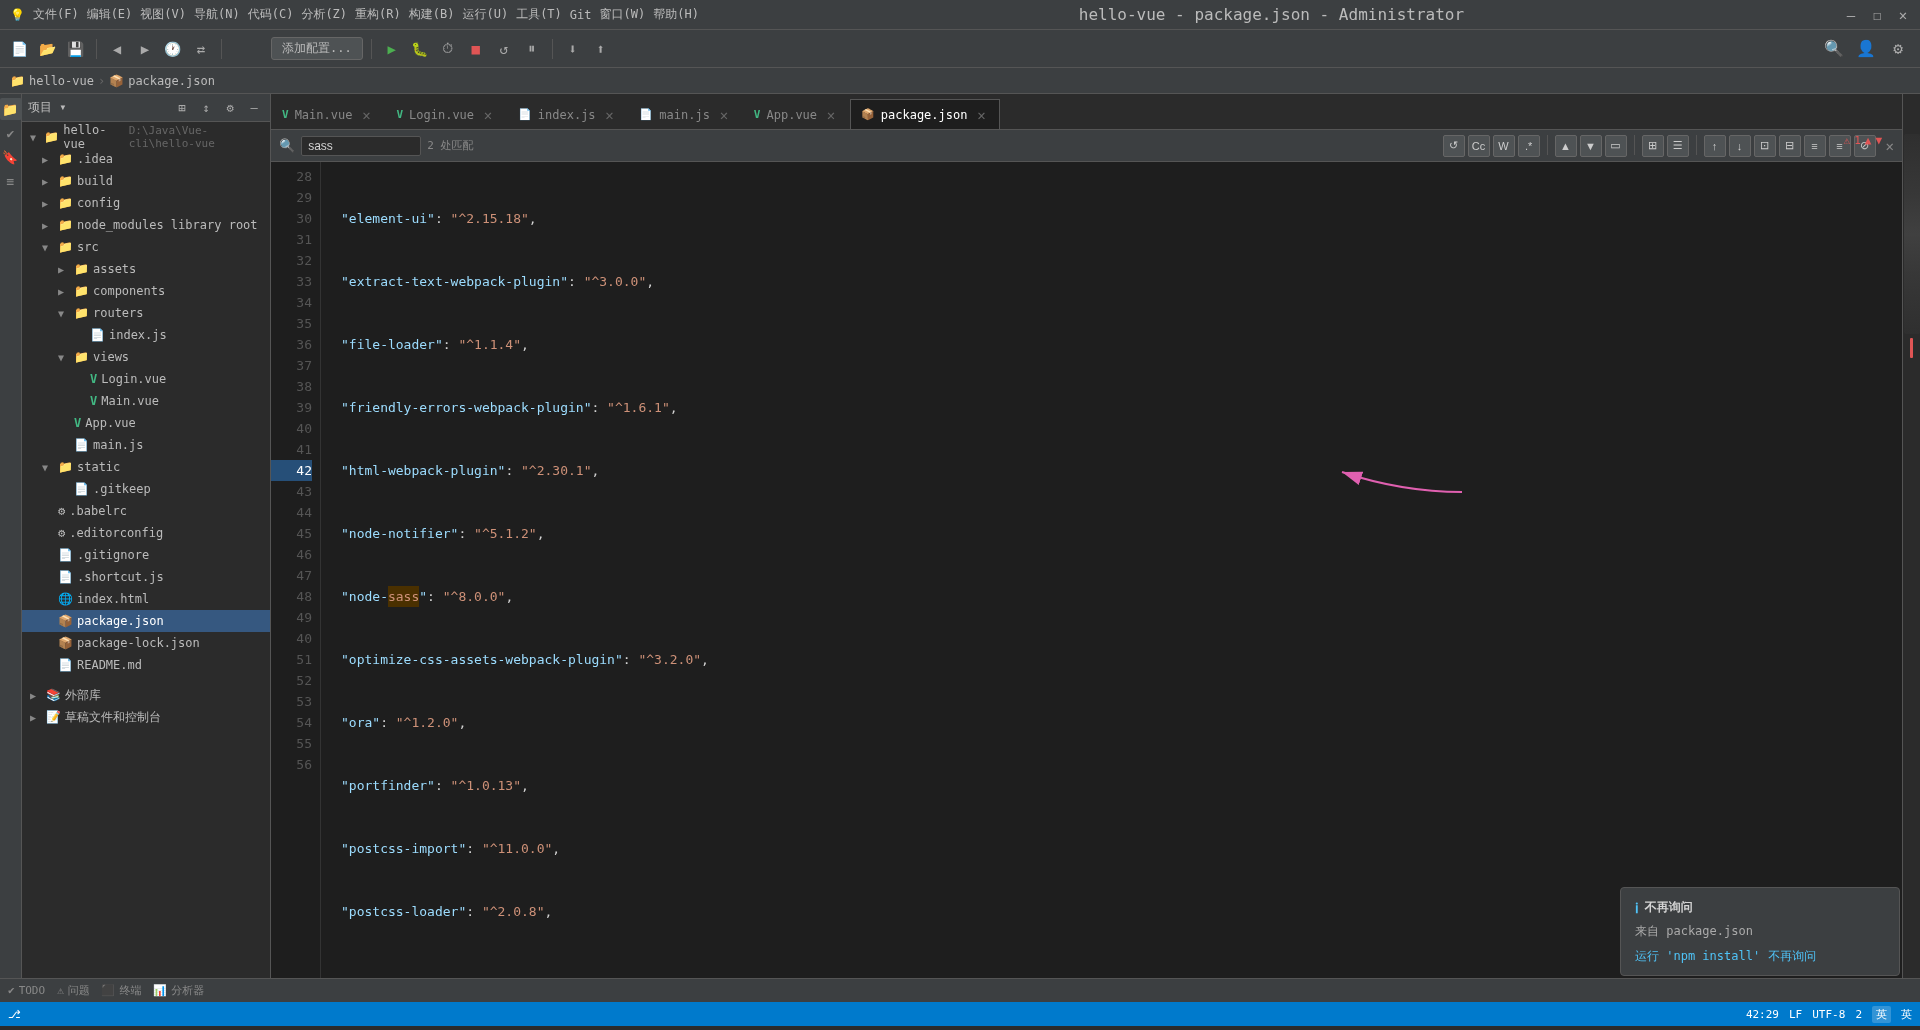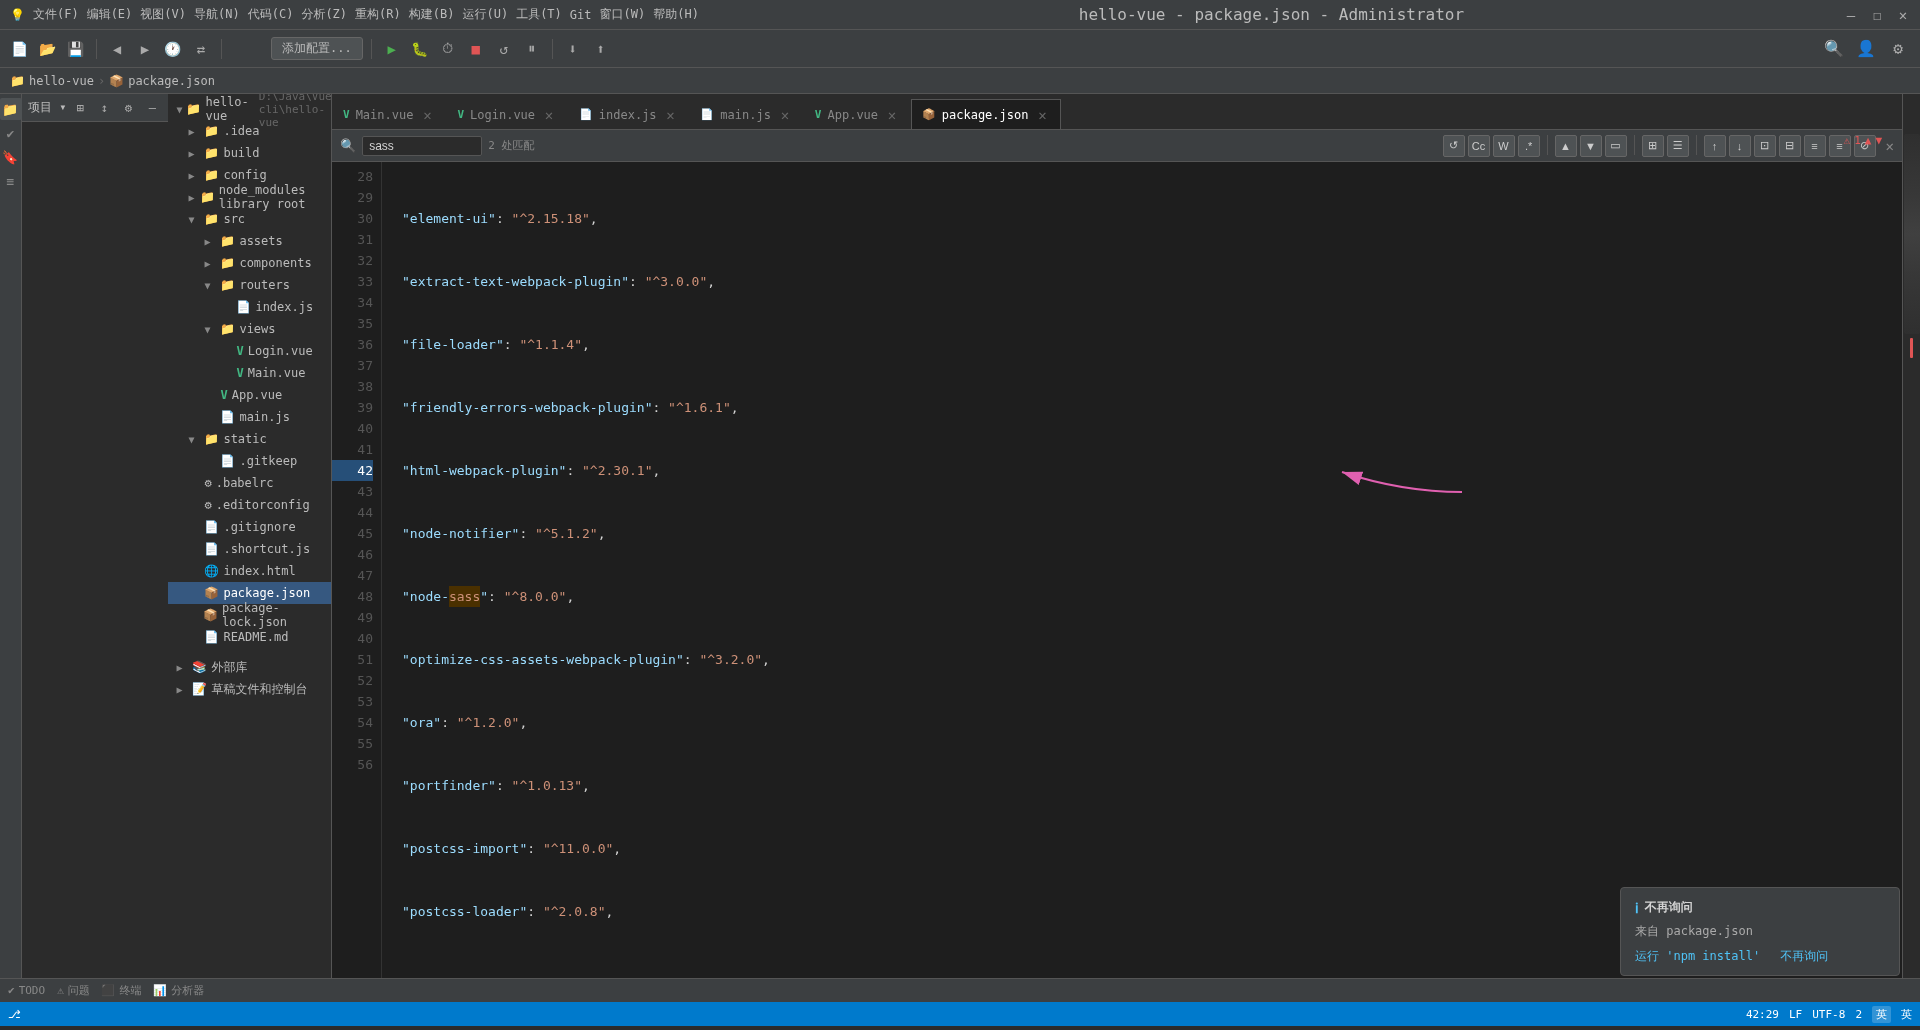--- a/index.html
+++ b/index.html
@@ -115,24 +115,25 @@
     .breadcrumb-sep { color: #666; }
 
     
     .main-layout {
       display: flex;
       height: calc(1030px - 30px - 28px - 38px - 26px - 24px);
     }
 
     
     .sidebar {
-      width: 310px;
+      width: 249px;
       background: #2b2b2b;
       border-right: 1px solid #555;
       display: flex;
+      flex-direction: column;
       overflow: hidden;
     }
     .sidebar-toolbar {
       height: 28px;
       background: #3c3f41;
       display: flex;
       align-items: center;
       padding: 0 6px;
       gap: 4px;
       border-bottom: 1px solid #555;
@@ -345,21 +346,21 @@
       margin-bottom: 6px;
       font-weight: bold;
     }
     .notification-info-icon {
       color: #4fc3f7;
       font-size: 14px;
     }
     .notification-body { color: #aaa; margin-bottom: 8px; }
     .notification-actions {
       display: flex;
-      gap: 20px;
+      gap: 8px;
     }
     .notification-action {
       color: #4fc3f7;
       cursor: pointer;
       font-size: 12px;
     }
 
     
     .left-sidebar-tabs {
       width: 22px;

